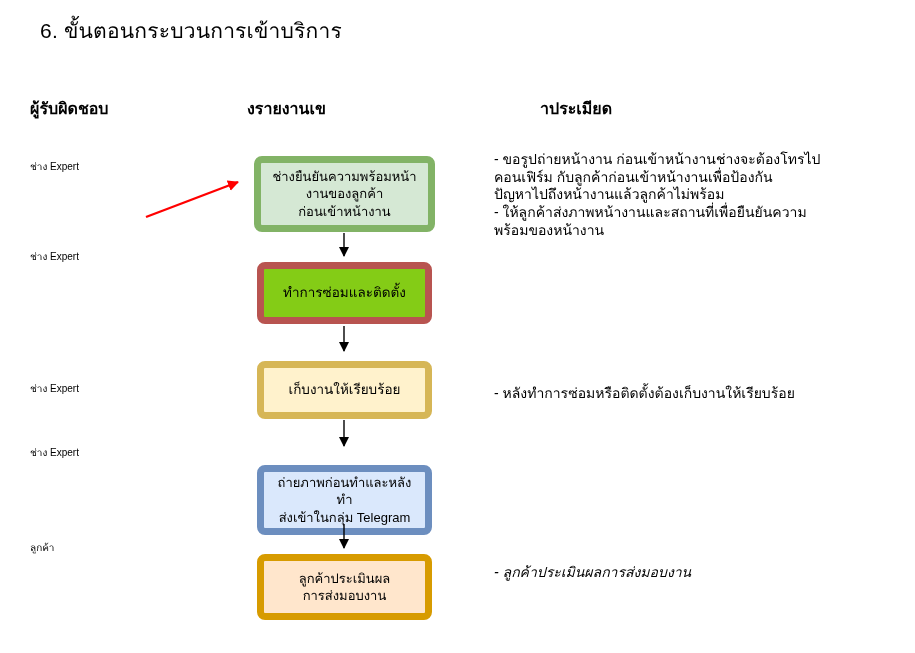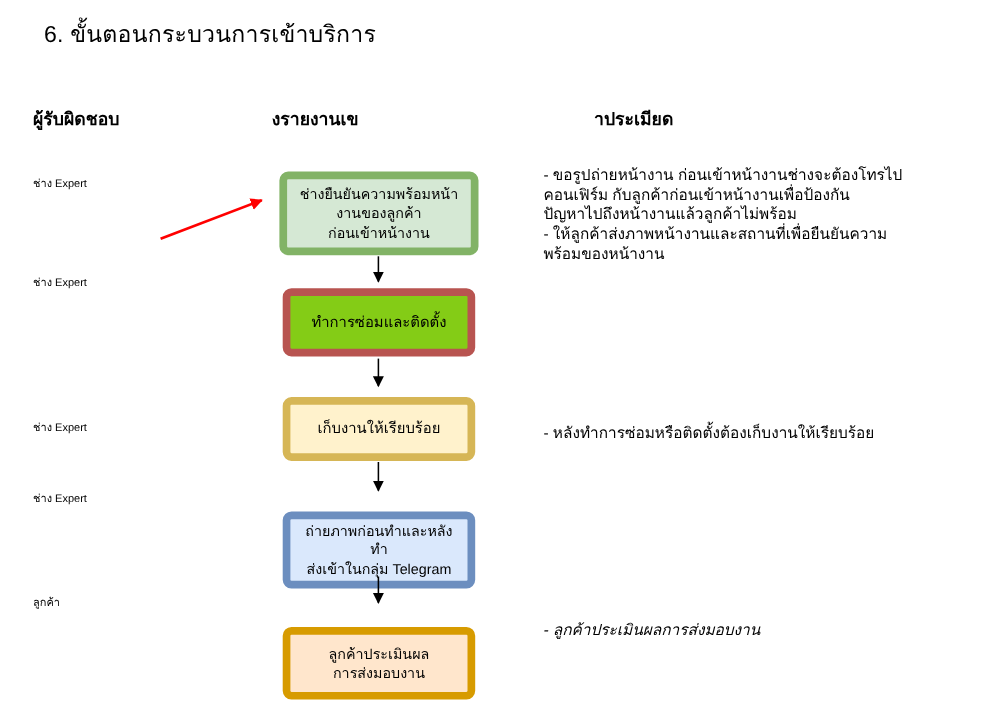--- a/index.html
+++ b/index.html
@@ -125,21 +125,21 @@
   </div>
   <div class="det d3">- หลังทำการซ่อมหรือติดตั้งต้องเก็บงานให้เรียบร้อย</div>
 
   <div class="resp r4">ช่าง Expert</div>
   <div class="box b4" style="background: rgb(218, 232, 252); border-color: rgb(108, 142, 191);">
     <span class="box-text">ถ่ายภาพก่อนทำและหลังทำ
 ส่งเข้าในกลุ่ม Telegram</span>
   </div>
 
   <div class="resp r5">ลูกค้า</div>
-  <div class="box b5" style="background: rgb(255, 230, 204); border-color: rgb(215, 155, 0); margin-top: 16px;">
+  <div class="box b5" style="background: rgb(255, 230, 204); border-color: rgb(215, 155, 0);">
     <span class="box-text">ลูกค้าประเมินผล
 การส่งมอบงาน</span>
   </div>
   <div class="det d5">- ลูกค้าประเมินผลการส่งมอบงาน</div>
 
   <svg class="arrows" width="915" height="653" viewBox="0 0 915 653">
     <defs>
       <marker id="mkb" markerUnits="userSpaceOnUse" markerWidth="12" markerHeight="12" refX="9" refY="5" orient="auto">
         <path class="mk-b" d="M0,0 L10,5 L0,10 Z"></path>
       </marker>

